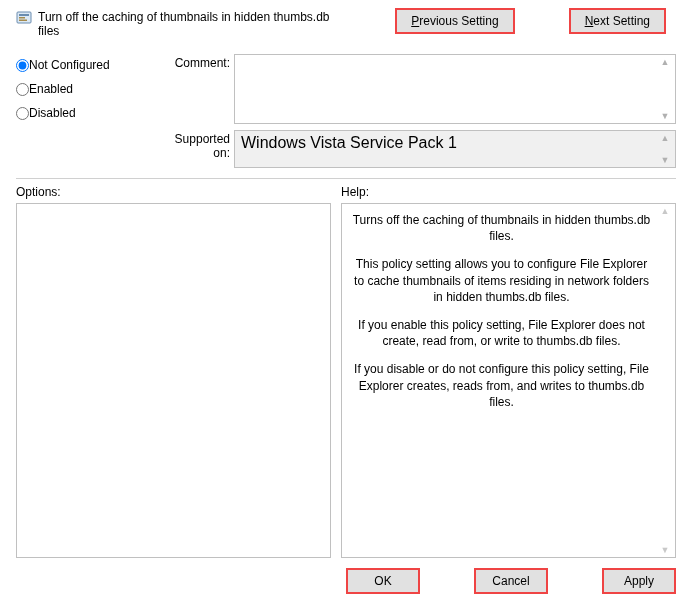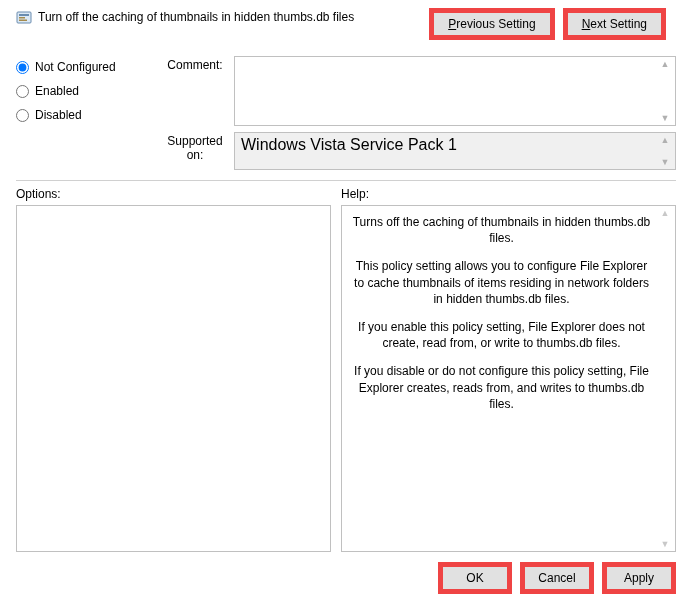--- a/index.html
+++ b/index.html
@@ -32,37 +32,38 @@
   }
   .policy-icon {
     width: 16px; height: 16px; margin-top: 2px;
     flex-shrink: 0;
   }
   .title-text { font-size: 12px; padding-top: 2px; }
   .nav-btns { display: flex; gap: 8px; margin-right: 10px; }
   button.win {
     font: inherit;
     background: #e1e1e1;
-    border: 5px solid #ef4444;
+    border: 2px solid #ef4444;
     padding: 4px 14px;
     min-width: 80px;
     cursor: default;
+    margin-left: 46px;
   }
   .underline-access { text-decoration: underline; }
 
   .mid-grid {
     display: grid;
     grid-template-columns: 140px 70px 1fr;
     margin-top: 16px;
     gap: 6px 4px;
   }
   .radios { grid-column: 1; grid-row: 1 / span 2; padding-top: 4px; }
-  .radio-item { display:flex; align-items:center; gap:6px; margin-bottom: 10px; }
+  .radio-item { display:flex; align-items:center; margin-bottom: 10px; }
   .radio-item input { margin:0; }
-  .lbl-col { grid-column: 2; text-align:center; padding-top:2px; }
+  .lbl-col { grid-column: 2; text-align:right; padding-top:2px; }
   .field-col { grid-column: 3; }
   .textarea-like {
     border: 1px solid #c0c0c0;
     background: #fff;
     width: 100%;
     position: relative;
   }
   .textarea-like.comment { height: 70px; }
   .textarea-like.supported { height: 38px; background:#f0f0f0; }
   .textarea-like .content { padding: 3px 20px 3px 6px; font-size:16px; color:#000; }

